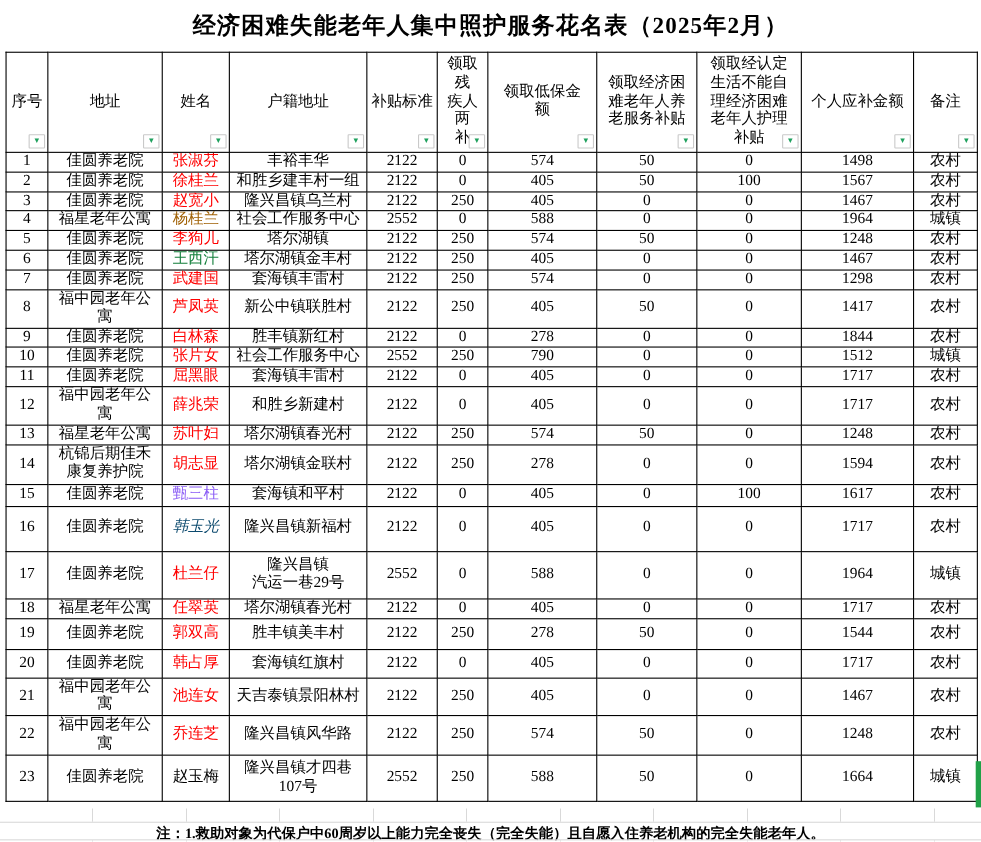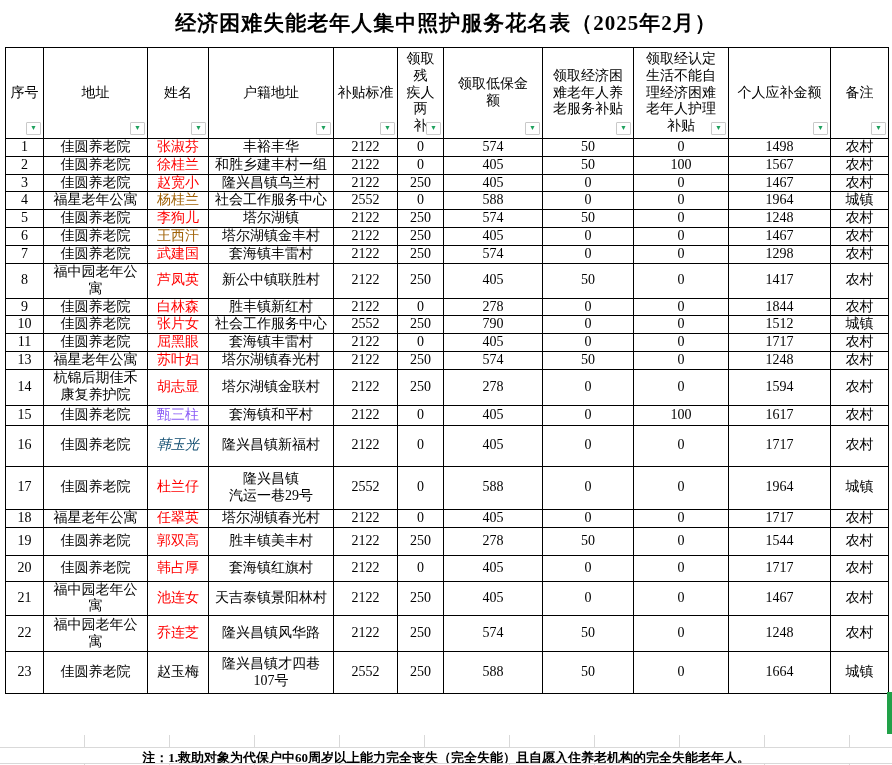--- a/index.html
+++ b/index.html
@@ -183,21 +183,21 @@
         <td>250</td>
         <td>574</td>
         <td>50</td>
         <td>0</td>
         <td>1248</td>
         <td>农村</td>
       </tr>
       <tr style="height: 17px;">
         <td>6</td>
         <td class="wrap">佳圆养老院</td>
-        <td style="color: #a16207;">王西汗</td>
+        <td style="color: #15803d;">王西汗</td>
         <td class="wrap">塔尔湖镇金丰村</td>
         <td>2122</td>
         <td>250</td>
         <td>405</td>
         <td>0</td>
         <td>0</td>
         <td>1467</td>
         <td>农村</td>
       </tr>
       <tr style="height: 17px;">
@@ -251,20 +251,34 @@
         <td>0</td>
         <td>0</td>
         <td>1512</td>
         <td>城镇</td>
       </tr>
       <tr style="height: 17px;">
         <td>11</td>
         <td class="wrap">佳圆养老院</td>
         <td style="color: rgb(255, 0, 0);">屈黑眼</td>
         <td class="wrap">套海镇丰雷村</td>
+        <td>2122</td>
+        <td>0</td>
+        <td>405</td>
+        <td>0</td>
+        <td>0</td>
+        <td>1717</td>
+        <td>农村</td>
+      </tr>
+      <tr style="height: 35px;">
+        <td>12</td>
+        <td class="wrap">福中园老年公
+寓</td>
+        <td style="color: rgb(255, 0, 0);">薛兆荣</td>
+        <td class="wrap">和胜乡新建村</td>
         <td>2122</td>
         <td>0</td>
         <td>405</td>
         <td>0</td>
         <td>0</td>
         <td>1717</td>
         <td>农村</td>
       </tr>
       <tr style="height: 16px;">
         <td>13</td>

